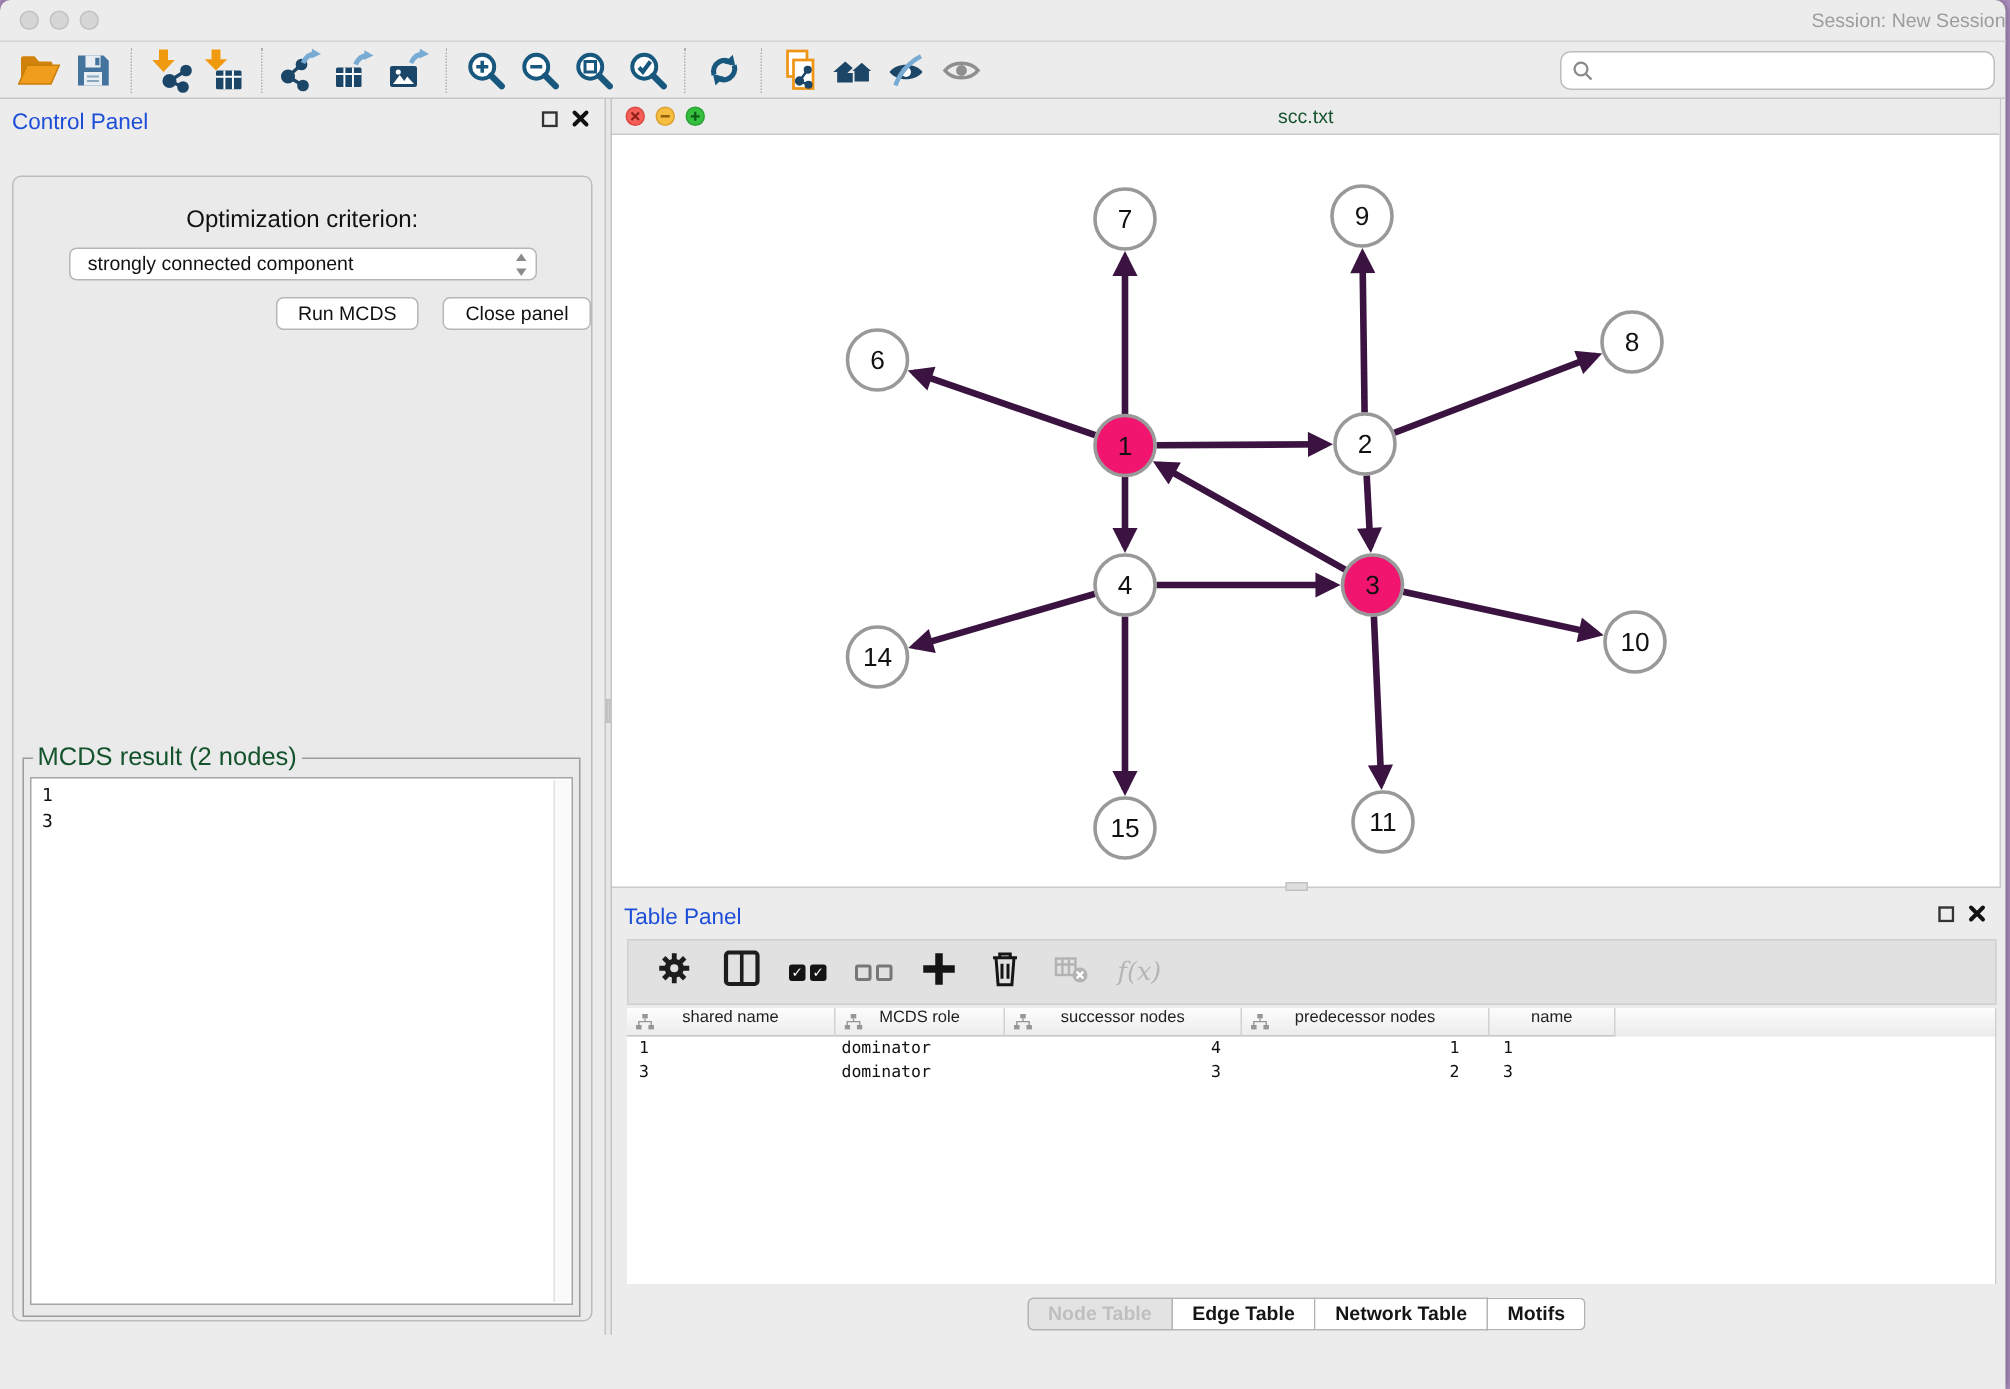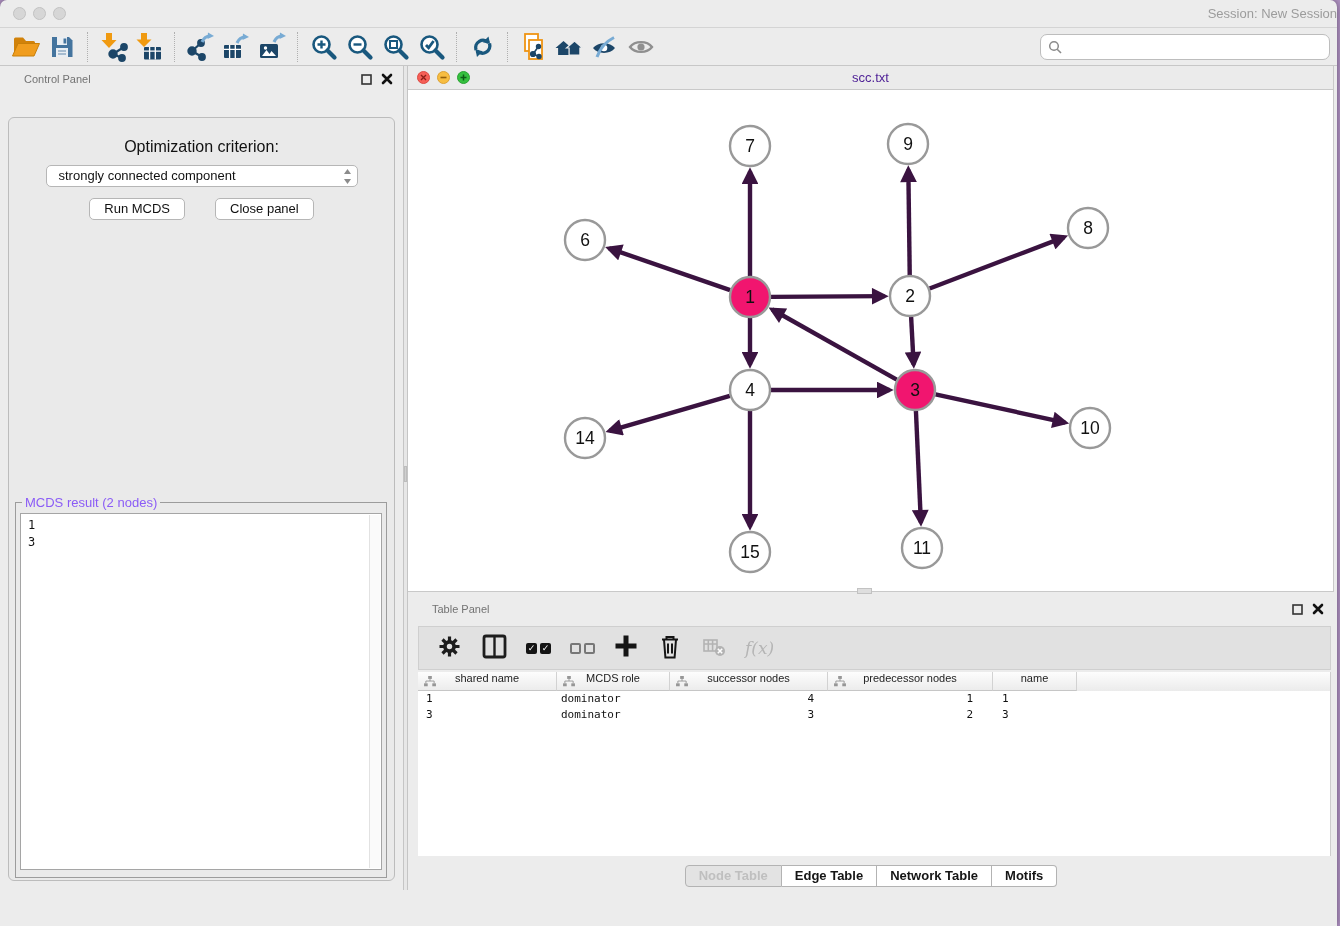--- a/index.html
+++ b/index.html
@@ -15,55 +15,55 @@
   .main-title { text-align:right; line-height:28px; font-size:13px; color:#9c9c9c; }
 
   
   .toolbar { position:absolute; top:28px; left:0; right:0; height:38px; display:flex; align-items:center; padding-left:8px; border-bottom:1px solid #c7c7c7; }
   .tbtn { width:36px; height:34px; display:flex; align-items:center; justify-content:center; flex:0 0 auto; }
   .tsep { width:1px; height:30px; border-left:1px dotted #b0b0b0; margin:0 7px; flex:0 0 auto; }
   .search { position:absolute; right:7px; top:6px; width:290px; height:26px; background:#fff; border:1px solid #bdbdbd; border-radius:7px; display:flex; align-items:center; padding:0 7px; gap:5px; }
   .search input { border:none; outline:none; flex:1; font-size:13px; background:transparent; font-family:"Liberation Sans",sans-serif; }
 
   
-  .panel-head { position:relative; height:26px; font-size:11px; color:#737373; padding:7px 0 0 24px; }
+  .panel-head { position:relative; height:26px; font-size:15px; color:#1d4ed8; padding:7px 0 0 8px; }
   .panel-ctrls { position:absolute; right:10px; top:7px; display:flex; gap:9px; align-items:center; }
 
   
   .control-panel { position:absolute; left:0; top:66px; width:403px; bottom:36px; background:#ececec; }
   .seg-row { position:relative; z-index:2; display:flex; justify-content:center; margin-top:4px; }
   .seg { border:1px solid #b3b3b3; border-left:none; background:#fff; color:#151515; font-size:13px; font-weight:700; height:22px; line-height:20px; padding:0 13px; cursor:default; }
   .seg:first-child { border-left:1px solid #b3b3b3; border-radius:4px 0 0 4px; }
   .seg:last-child { border-radius:0 4px 4px 0; }
   .seg.active { background:#e3e3e3; color:#bfbfbf; }
   .tabpane { position:absolute; left:8px; right:8px; top:51px; bottom:9px; border:1px solid #bcbcbc; border-radius:6px; background:#eaeaea; }
   .opt-label { margin-top:20px; text-align:center; font-size:16px; color:#111; }
   .dropdown { position:relative; margin:9px auto 0; width:312px; height:22px; background:#fff; border:1px solid #b6b6b6; border-radius:5px; font-size:13px; line-height:20px; padding-left:12px; color:#111; }
   .stepper { position:absolute; right:5px; top:2px; }
-  .btn-row { display:flex; justify-content:center; gap:30px; margin-top:11px; }
+  .btn-row { display:flex; justify-content:flex-end; gap:16px; margin-top:11px; }
   .btn { background:#fff; border:1px solid #b6b6b6; border-radius:5px; font-size:13px; height:22px; line-height:20px; padding:0 14px; color:#111; font-family:"Liberation Sans",sans-serif; }
   fieldset.result { position:absolute; left:6px; right:7px; top:377px; bottom:2px; border:1px solid #9c9c9c; padding:3px 4px 7px 4px; }
-  fieldset.result legend { font-size:13px; color:#8b5cf6; padding:0 3px; margin-left:2px; }
+  fieldset.result legend { font-size:17px; color:#14532d; padding:0 3px; margin-left:2px; }
   .result-area { position:relative; width:100%; height:100%; background:#fff; border:1px solid #a5a5a5; padding:3px 0 0 7px; font-family:"DejaVu Sans Mono",monospace; font-size:12px; line-height:17px; color:#111; }
   .result-sb { position:absolute; right:1px; top:1px; bottom:1px; width:11px; background:#fafafa; border-left:1px solid #e2e2e2; }
 
   
   .v-split { position:absolute; left:403px; top:66px; width:5px; bottom:36px; background:#e7e7e7; border-left:1px solid #c5c5c5; border-right:1px solid #c5c5c5; }
   .v-split .grip { position:absolute; left:0; top:400px; width:3px; height:16px; background:#cfcfcf; border:1px solid #bdbdbd; }
   .h-grip { position:absolute; left:857px; top:588px; width:15px; height:6px; background:#dedede; border:1px solid #c2c2c2; z-index:5; }
 
   
   .network-panel { position:absolute; left:408px; top:66px; right:3px; height:526px; background:#fff; border-right:1px solid #c9c9c9; border-bottom:1px solid #c9c9c9; }
   .net-titlebar { position:relative; height:24px; background:#ebebeb; border-bottom:1px solid #c9c9c9; }
   .net-lights { position:absolute; left:9px; top:5px; display:flex; gap:7px; }
   .nlight { width:13px; height:13px; border-radius:50%; display:flex; align-items:center; justify-content:center; }
   .nl-red { background:#f65f57; border:1px solid #dd4a43; }
   .nl-yellow { background:#f7bd41; border:1px solid #dda234; }
   .nl-green { background:#35c03f; border:1px solid #2aa233; }
-  .net-title { text-align:center; line-height:24px; font-size:13px; color:#4c1d95; }
+  .net-title { text-align:center; line-height:24px; font-size:13px; color:#14532d; }
   #graph-svg { display:block; }
 
   
   .table-panel { position:absolute; left:408px; top:596px; right:3px; bottom:36px; background:#ececec; }
   .tp-toolbar { position:absolute; left:10px; right:3px; top:30px; height:44px; background:#e1e1e1; border:1px solid #cfcfcf; display:flex; align-items:center; gap:19px; padding-left:17px; }
   .cb-pair { display:flex; gap:3px; }
   .cb-on { width:11px; height:11px; background:#141414; border-radius:2px; color:#fff; font-size:9px; line-height:11px; text-align:center; }
   .cb-off { width:11px; height:11px; border:2px solid #777; border-radius:2px; background:transparent; }
   .fx { font-family:"DejaVu Serif",serif; font-style:italic; font-size:17px; color:#b5b5b5; }
   .tablewrap { position:absolute; left:10px; right:3px; top:76px; bottom:34px; background:#fff; border-right:1px solid #cdcdcd; overflow:hidden; }

